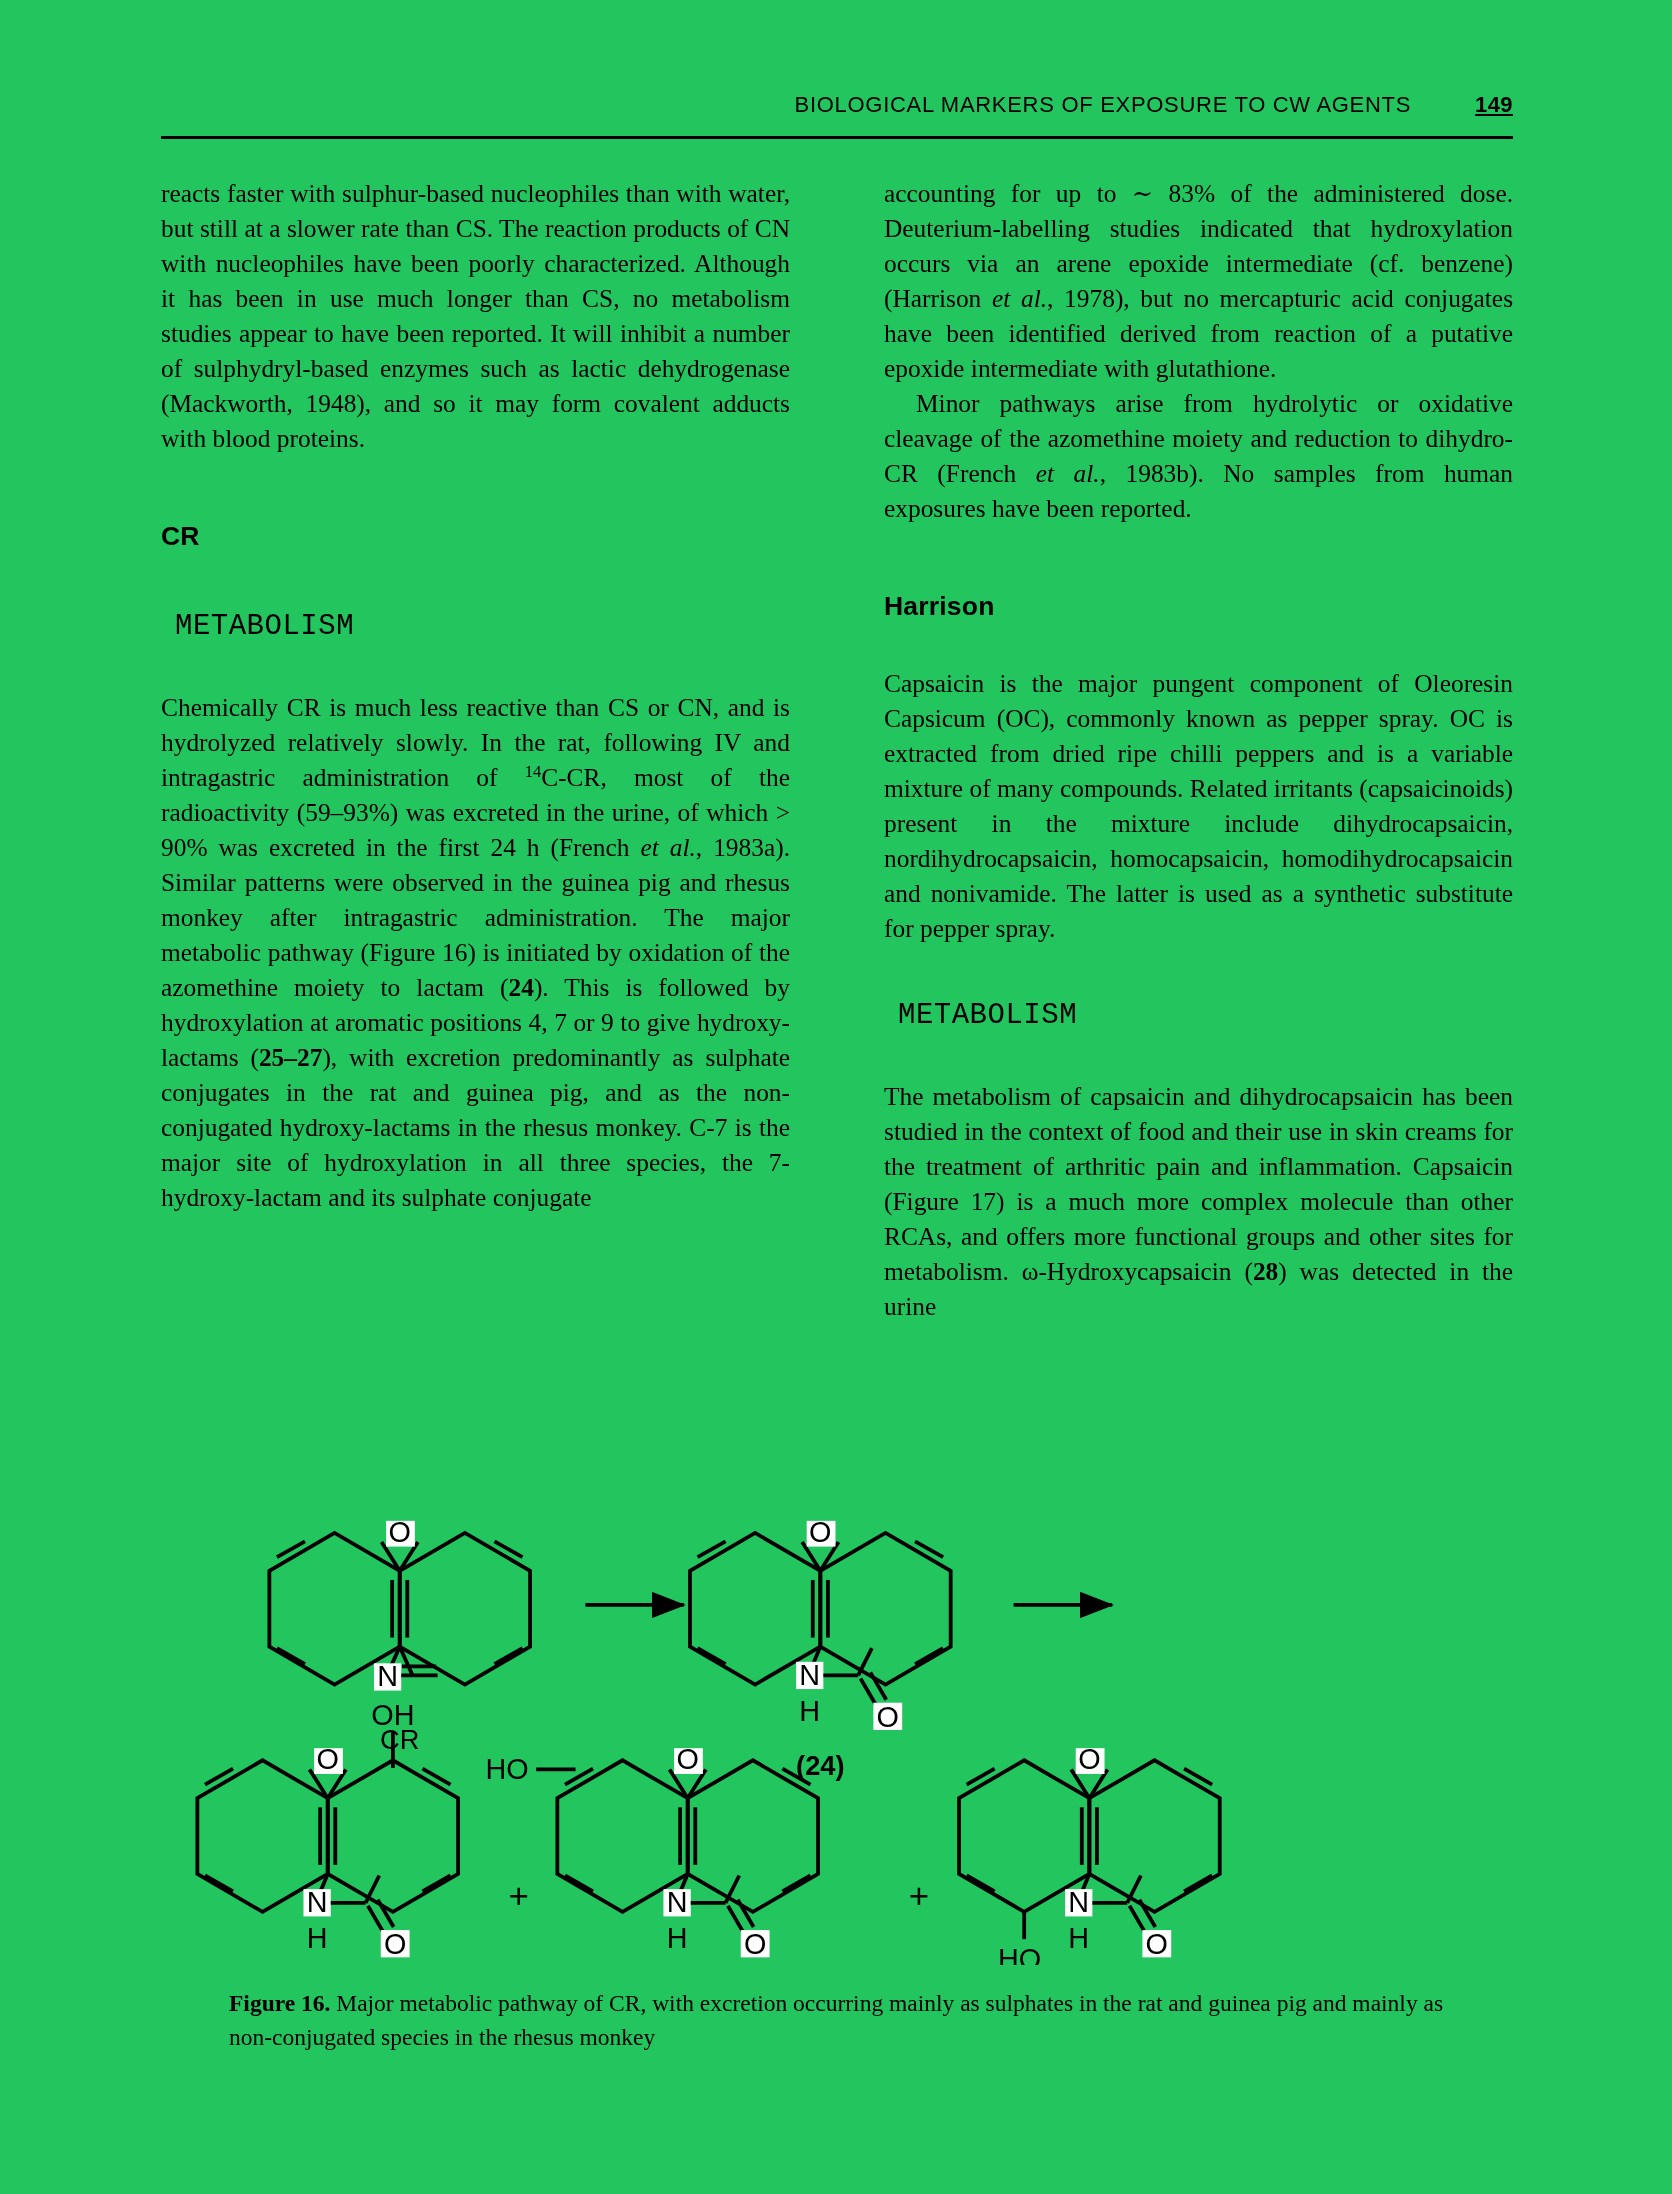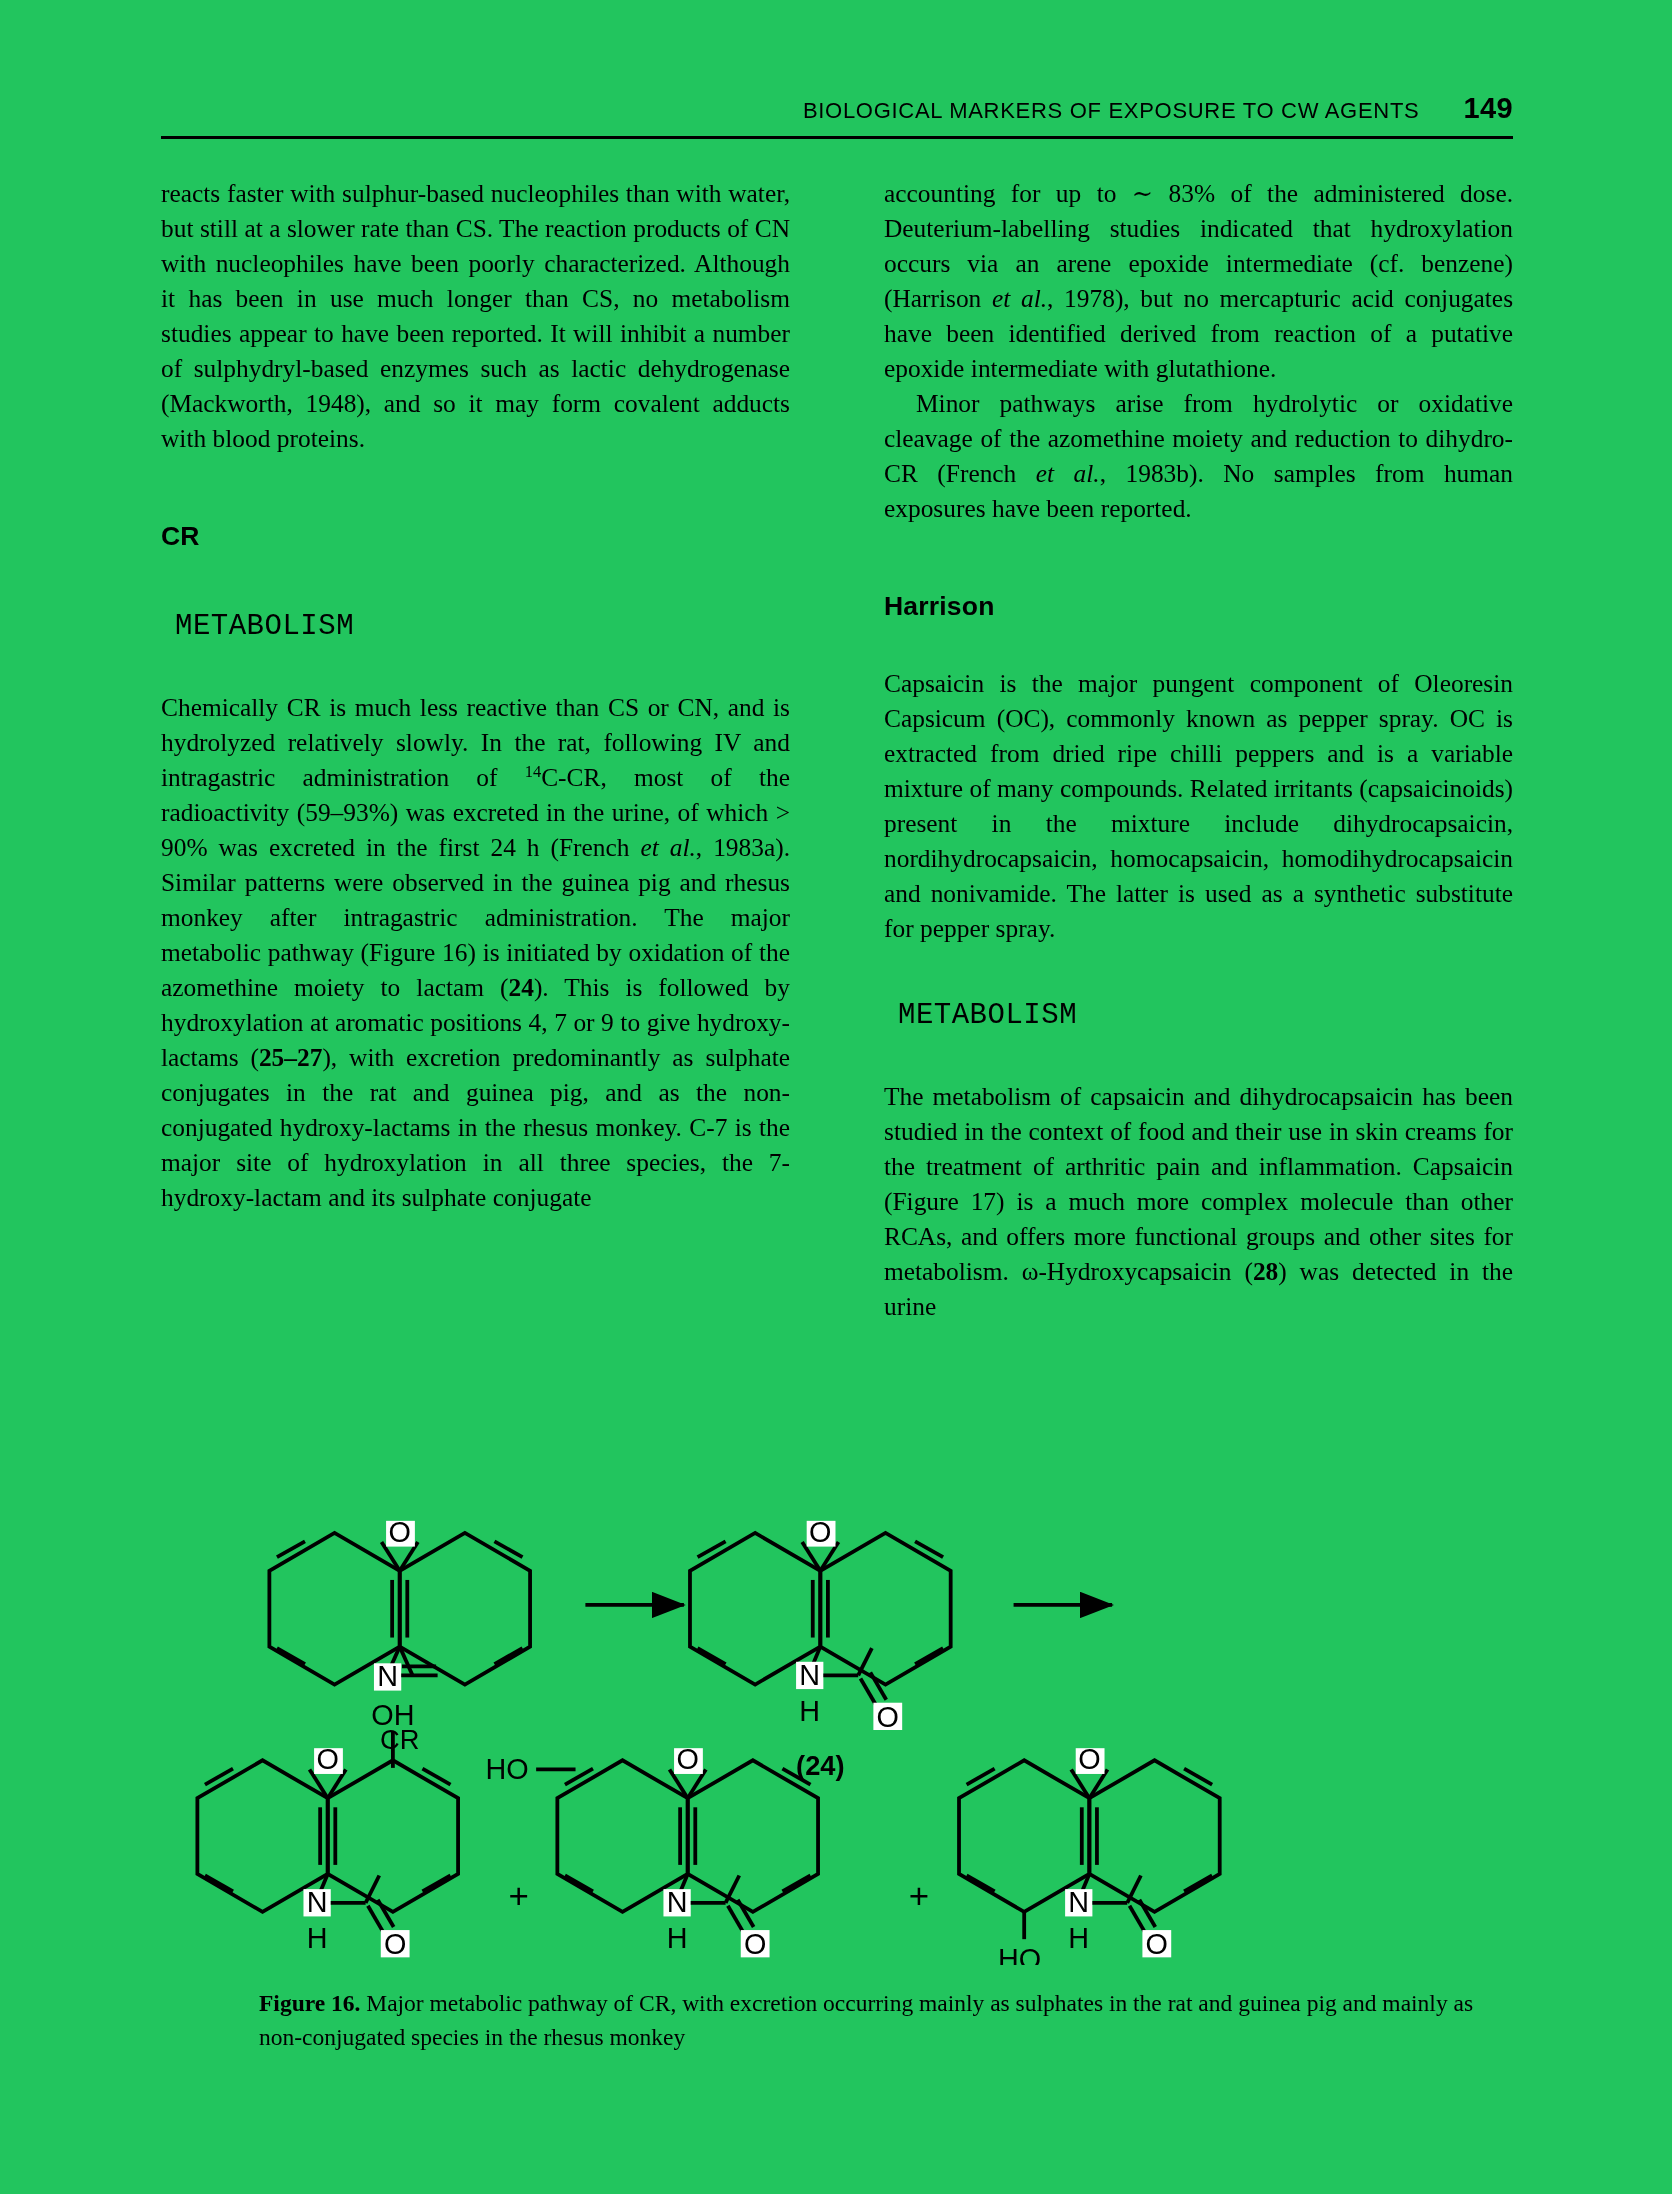--- a/index.html
+++ b/index.html
@@ -36,24 +36,25 @@
     justify-content: flex-end;
     font-family: "Liberation Sans", "DejaVu Sans", sans-serif;
   }
   .runhead-title {
     font-size: 22px;
     letter-spacing: 0.7px;
     font-weight: 400;
     white-space: nowrap;
   }
   .runhead-folio {
-    font-size: 29px;
+    font-size: 22px;
     font-weight: 700;
-    margin-left: 44px;
+    margin-left: 64px;
     letter-spacing: 0.4px;
+    text-decoration: underline;
   }
   .rule {
     position: absolute;
     left: 161px;
     top: 136px;
     width: 1352px;
     height: 3px;
     background: #000000;
   }
 
@@ -125,21 +126,20 @@
   .scheme svg { display: block; }
 
   .figcaption {
     position: absolute;
     left: 68px;
     top: 491px;
     width: 1262px;
     font-size: 23.5px;
     line-height: 34px;
     text-align: left;
-    margin-left: 30px;
   }
   .figcaption .lab { font-weight: 700; }
 </style>
 </head>
 <body>
 
 <div class="page">
 
   <div class="runhead">
     <span class="runhead-title">BIOLOGICAL MARKERS OF EXPOSURE TO CW AGENTS</span>

